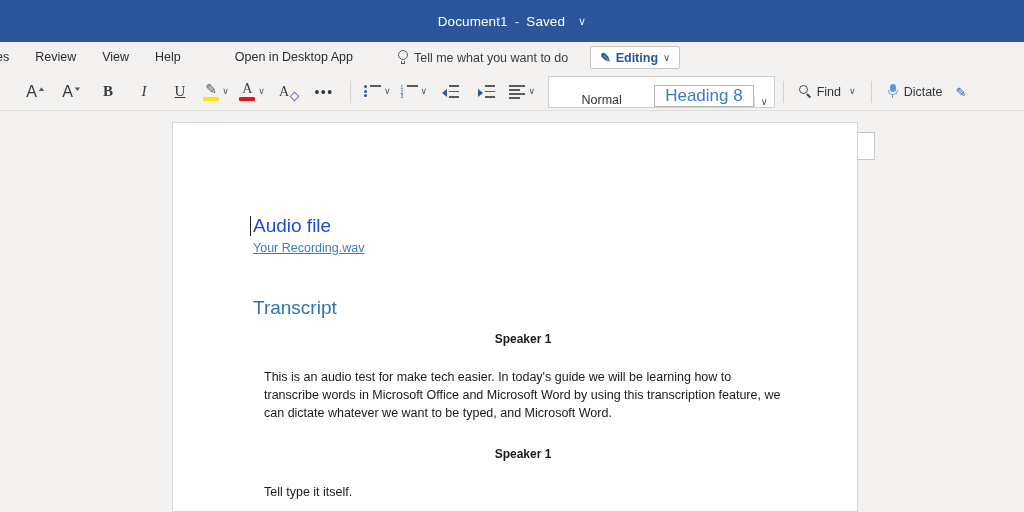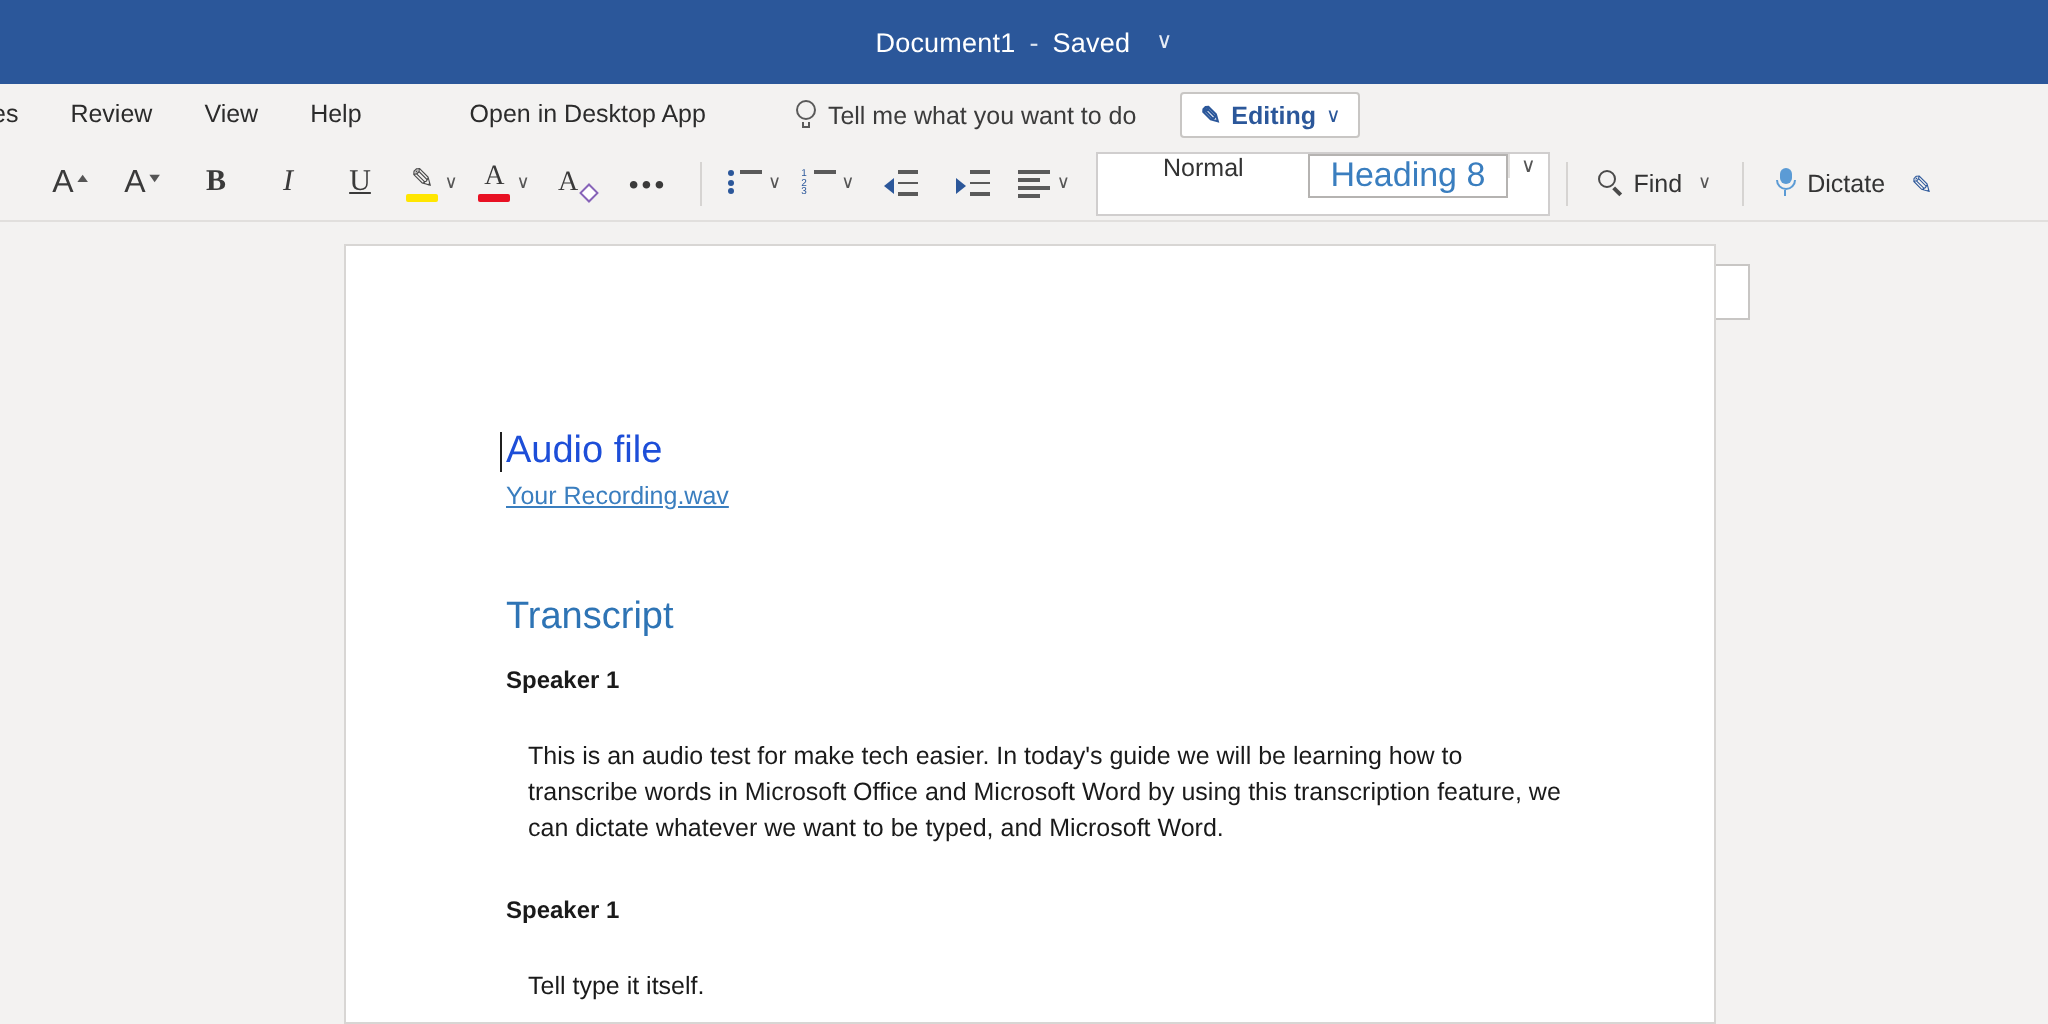--- a/index.html
+++ b/index.html
@@ -237,21 +237,21 @@
   }
   .dec .arrow { left: 0; border-right: 5px solid #2b579a; }
   .inc .arrow { left: 0; border-left: 5px solid #2b579a; }
 
   .alignico { width: 16px; height: 13px; position: relative; }
   .alignico .row { position: absolute; left: 0; height: 1.6px; background: #5a5a5a; }
 
   
   .gallery {
     display: flex;
-    align-items: flex-start;
+    align-items: flex-end;
     height: 32px;
     margin-left: 8px;
     background: #ffffff;
     border: 1px solid #d0cece;
     box-sizing: border-box;
   }
   .style-item {
     display: flex;
     align-items: center;
     justify-content: center;
@@ -408,20 +408,21 @@
     margin: 0;
     line-height: 1.15;
     font-family: "Liberation Sans", sans-serif;
   }
   .speaker {
     font-size: 12px;
     font-weight: bold;
     color: #1a1a1a;
     margin: 0;
     line-height: 1.3;
+    text-align: center;
   }
   .para {
     font-size: 12.5px;
     color: #1a1a1a;
     margin: 11px;
     line-height: 1.42;
   }
   .sp-audio { height: 41px; }
   .sp-transcript { height: 13px; }
   .sp-after-speaker { height: 11px; }

